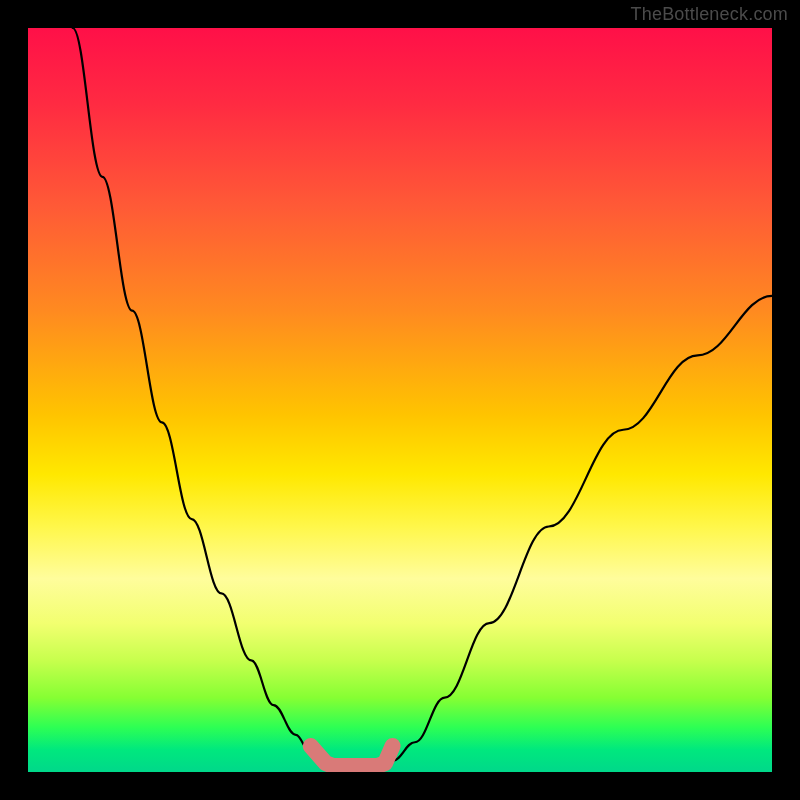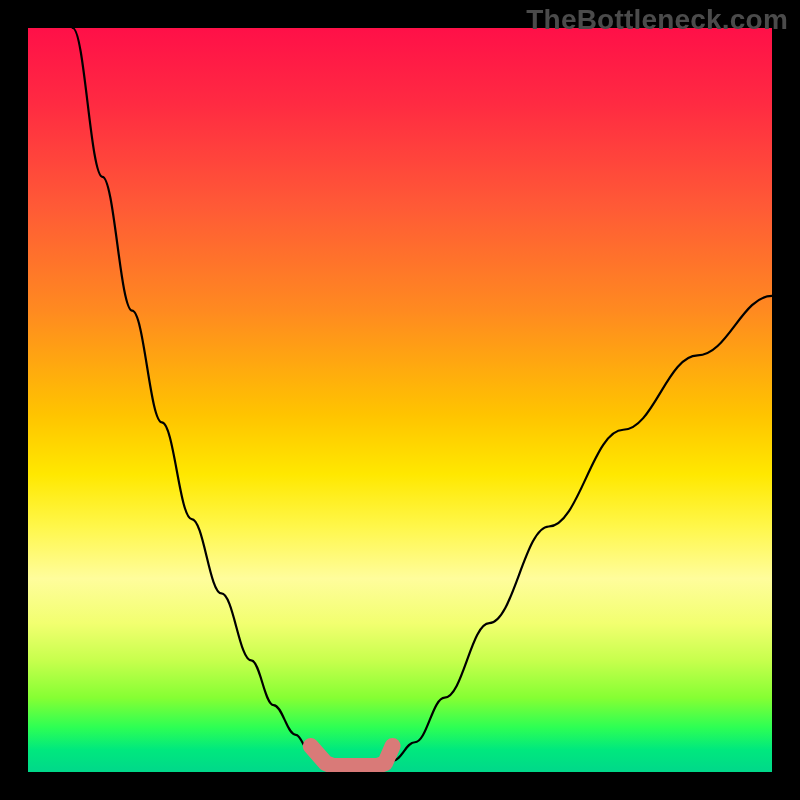--- a/index.html
+++ b/index.html
@@ -15,22 +15,22 @@
     position: relative;
     width: 800px;
     height: 800px;
     background: #000;
   }
   .watermark {
     position: absolute;
     top: 4px;
     right: 12px;
     color: #4b4b4b;
-    font-size: 28px;
-    font-weight: 700;
+    font-size: 18px;
+    font-weight: 400;
     letter-spacing: 0.2px;
     z-index: 4;
     user-select: none;
   }
   .plot-area {
     position: absolute;
     left: 28px;
     top: 28px;
     width: 744px;
     height: 744px;

